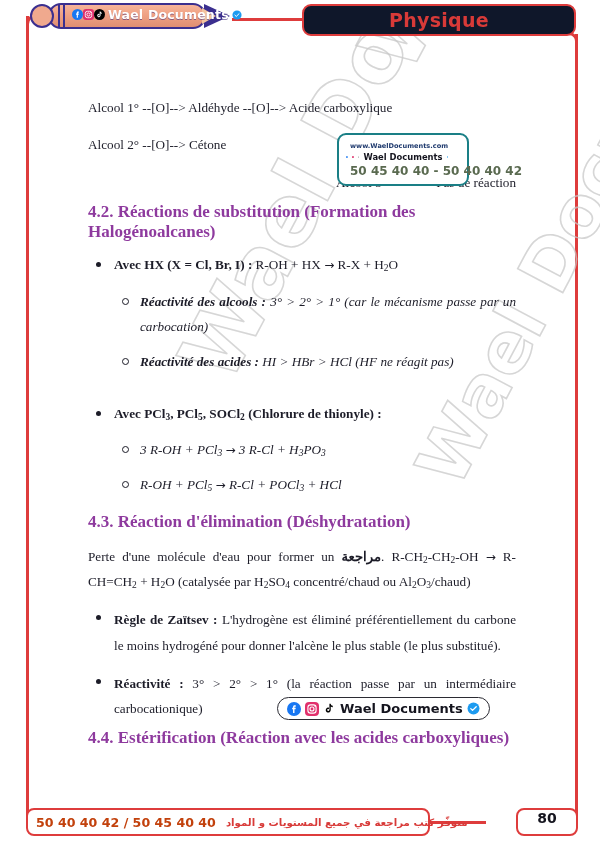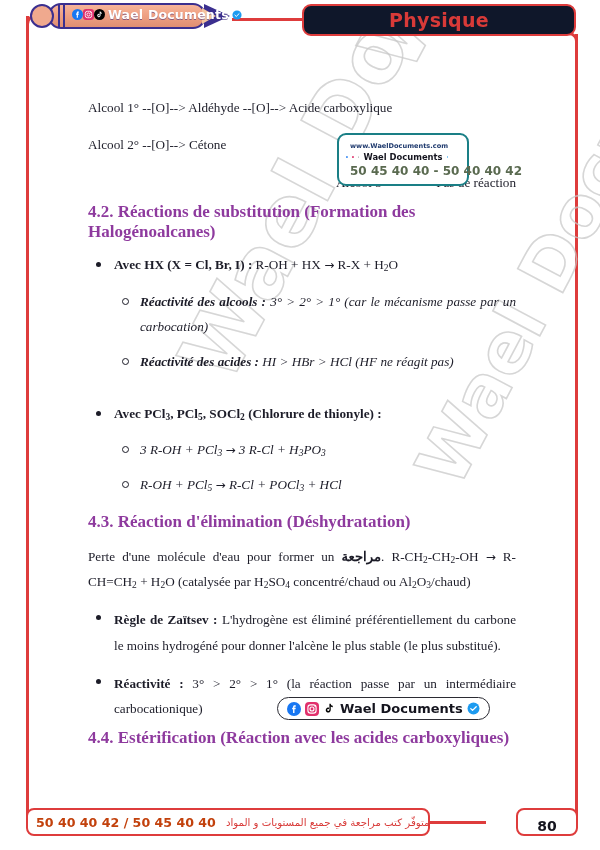--- a/index.html
+++ b/index.html
@@ -297,21 +297,21 @@
     align-items: center;
     justify-content: flex-end;
     gap: 5px;
     padding: 0 8px;
     z-index: 6;
     direction: rtl;
   }
   .footer-ar {
     font-family: "DejaVu Sans", sans-serif;
     font-size: 10.2px;
-    font-weight: normal;
+    font-weight: bold;
     color: #d83a38;
     white-space: nowrap;
   }
   .footer-phones {
     font-family: "DejaVu Sans", sans-serif;
     font-size: 12.6px;
     font-weight: bold;
     color: #c2410c;
     white-space: nowrap;
     direction: ltr;
@@ -324,21 +324,21 @@
     z-index: 5;
   }
   .page-badge {
     position: absolute;
     right: 22px; bottom: 14px;
     width: 62px; height: 28px;
     border: 2.5px solid #de3c3c;
     border-radius: 8px;
     background: #ffffff;
     display: flex;
-    align-items: flex-end;
+    align-items: flex-start;
     justify-content: center;
     z-index: 6;
   }
   .page-badge span {
     font-family: "DejaVu Sans", sans-serif;
     font-weight: bold;
     font-size: 14px;
     color: #14141e;
   }
 </style>

